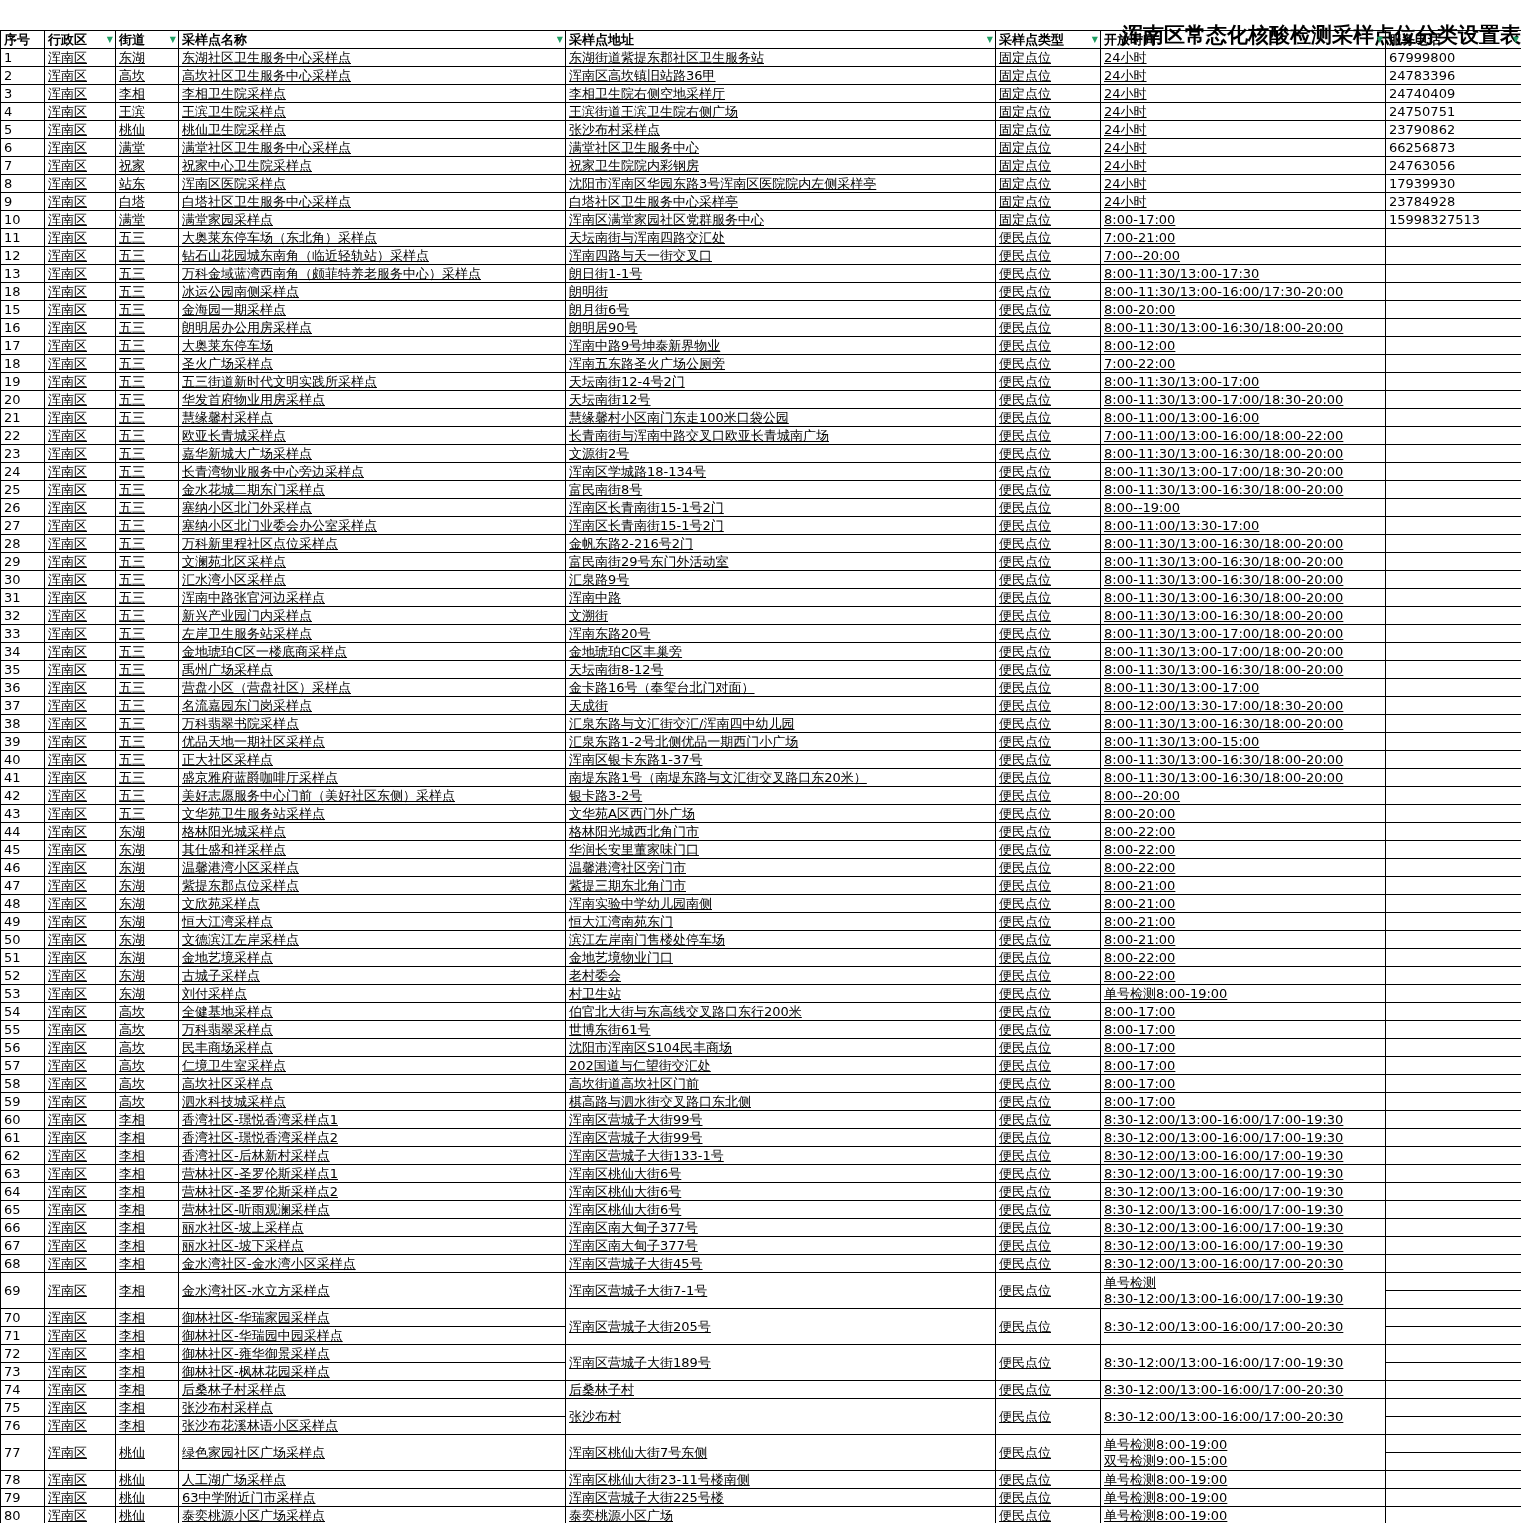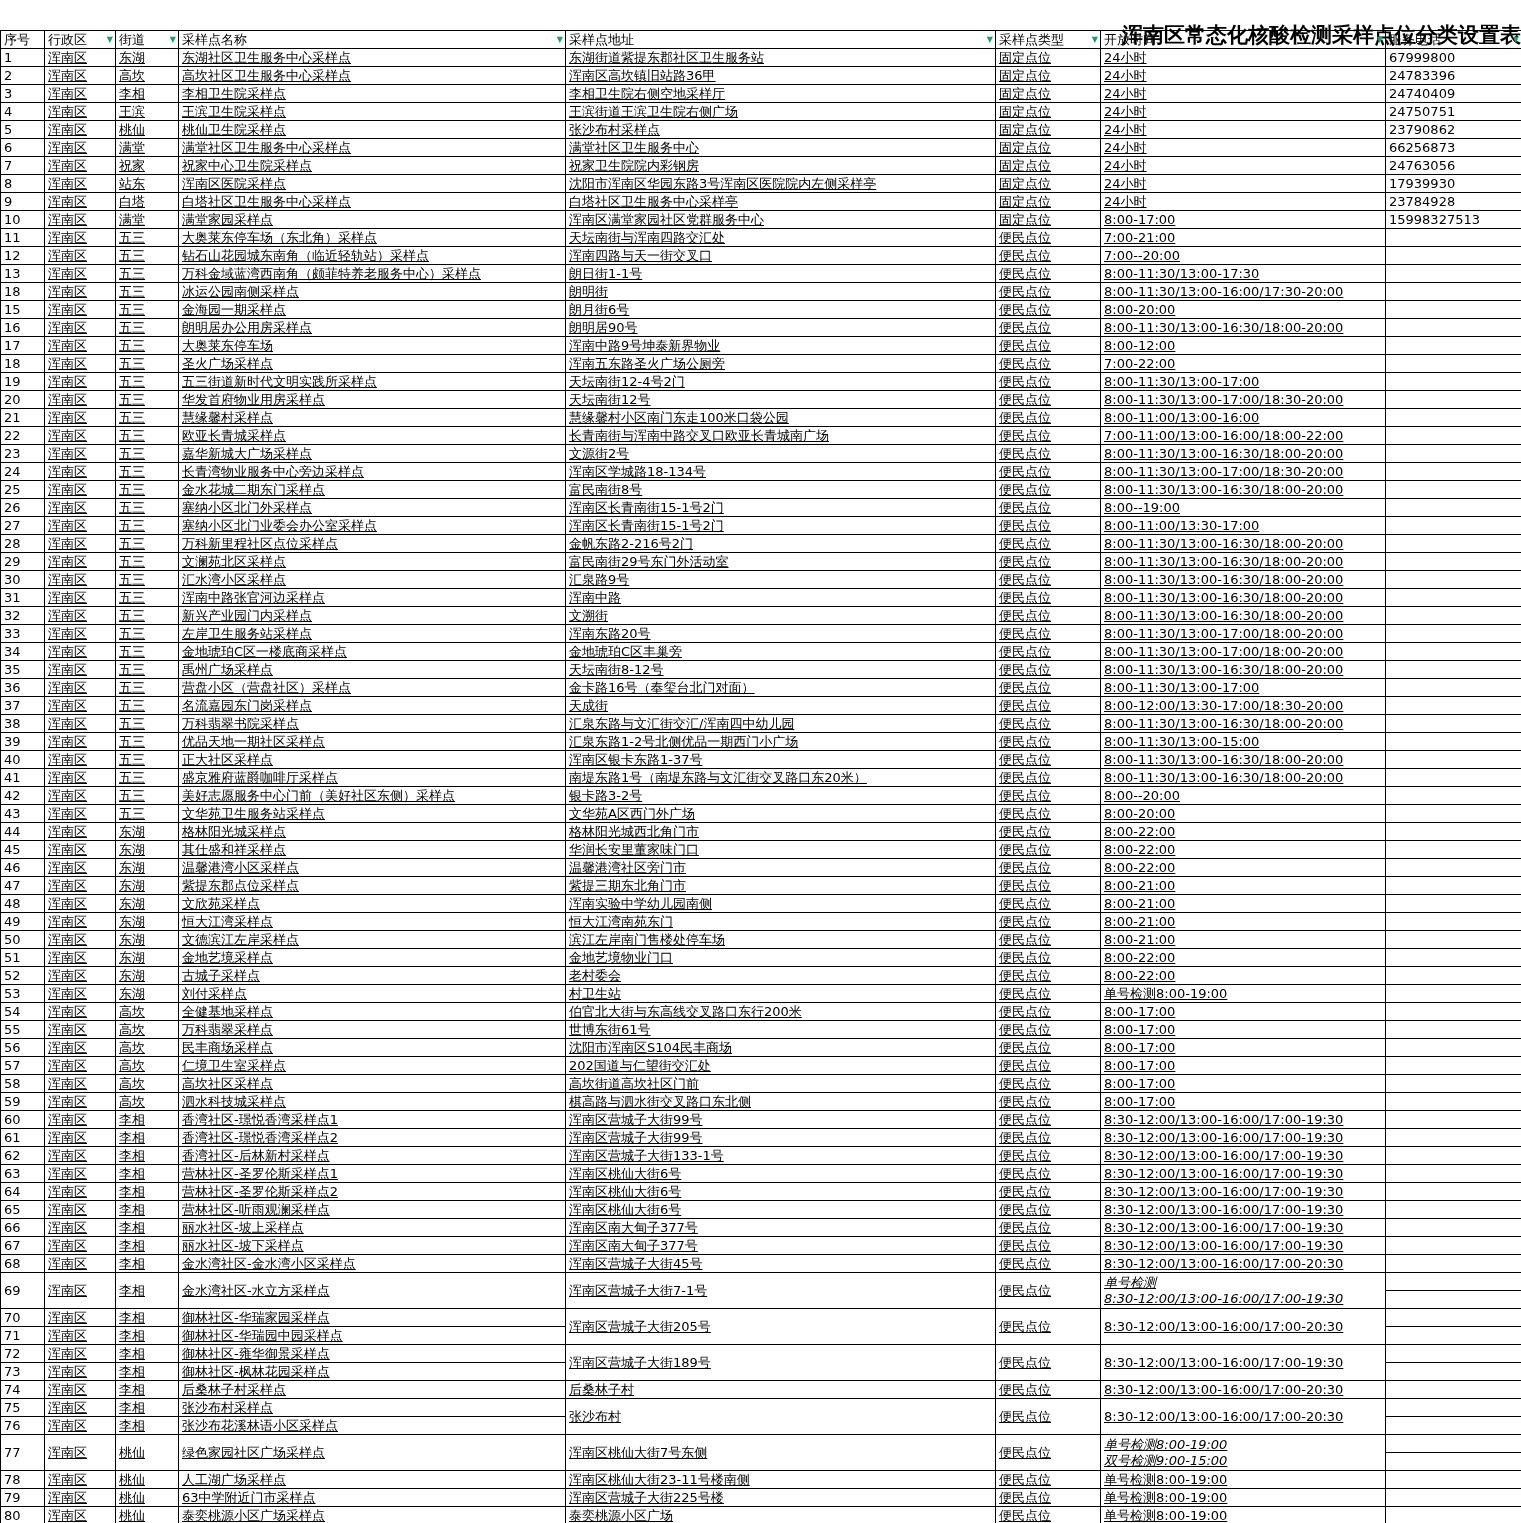--- a/index.html
+++ b/index.html
@@ -7,26 +7,26 @@
   html,body { margin:0; padding:0; background:#ffffff; color:#000;
     font-family:"DejaVu Sans","Liberation Sans",sans-serif; }
   .sheet { width:1521px; }
   .title { height:30px; padding-top:26px; font-weight:bold; font-size:21px;
     line-height:19px; text-align:right; white-space:nowrap; }
   table { border-collapse:collapse; table-layout:fixed; width:1521px; }
   th,td { border:1px solid #000; vertical-align:bottom; text-align:left;
     font-size:13px; line-height:16px; padding:0 1px 0 3px; overflow:hidden;
     white-space:nowrap; }
   thead tr, tbody tr { height:18px; }
-  th { font-weight:normal; position:relative; padding-right:13px; }
+  th { font-weight:bold; position:relative; padding-right:13px; }
   .fbtn { position:absolute; right:2px; bottom:4px; font-size:8px; line-height:9px;
     color:var(--accent); cursor:pointer; }
   td.u { text-decoration:underline; }
   td.vm { vertical-align:middle; }
-  td.col-hours div { white-space:nowrap;font-style:italic; }
+  td.col-hours div { white-space:nowrap; }
 </style>
 </head>
 <body>
 
 <div class="sheet">
   <div class="title">浑南区常态化核酸检测采样点位分类设置表</div>
   <table>
     <colgroup>
       <col style="width:44px">
         <col style="width:71px">

